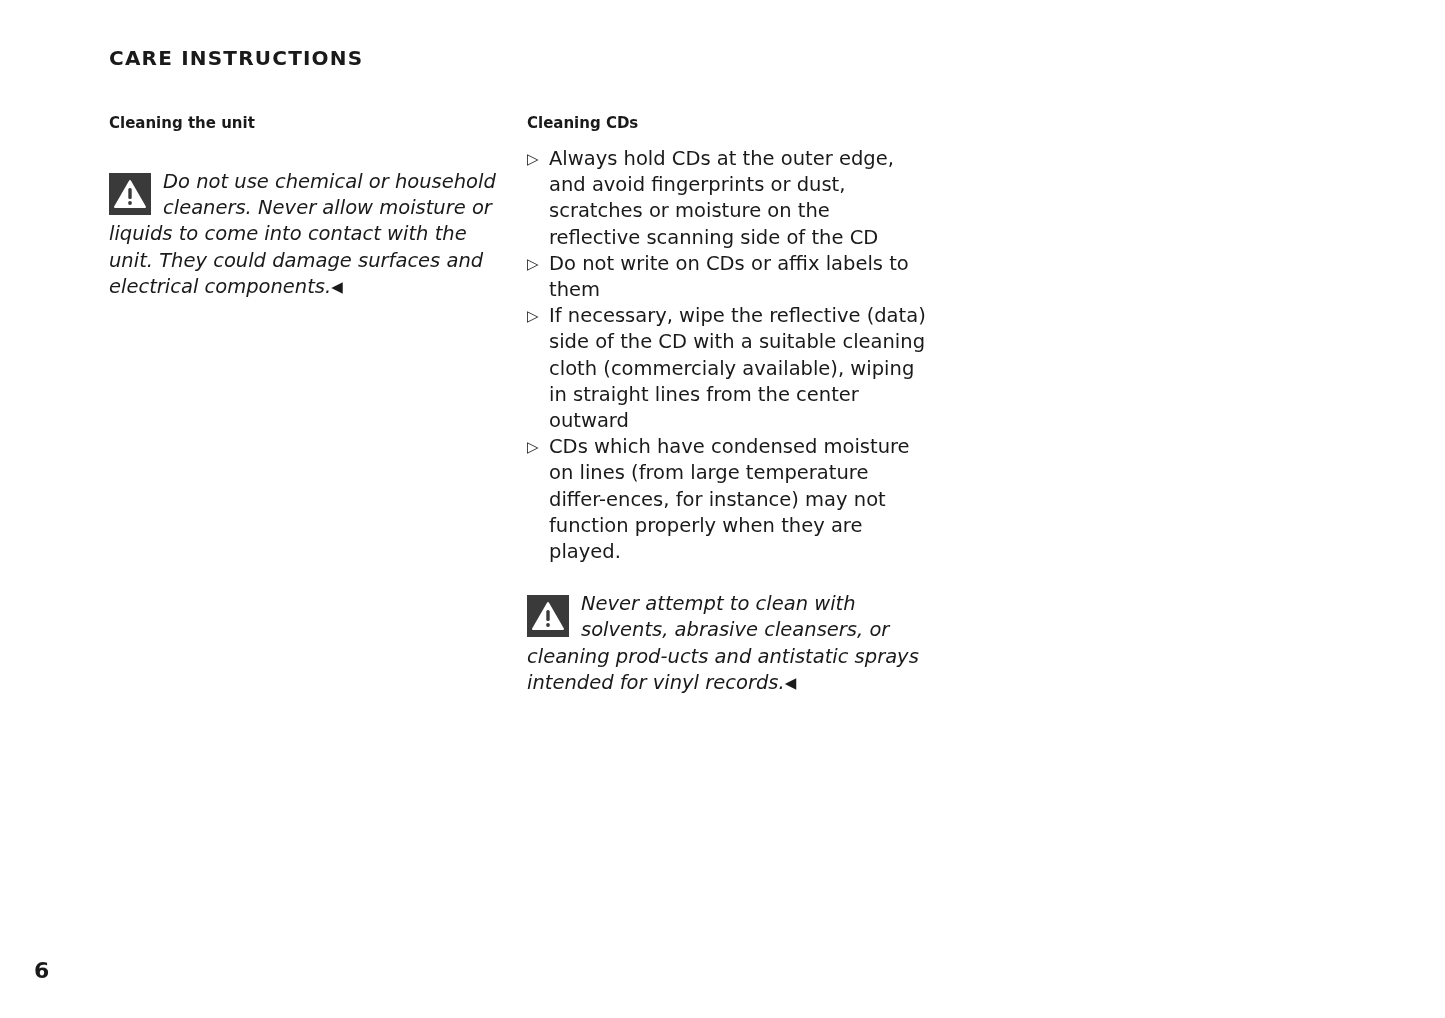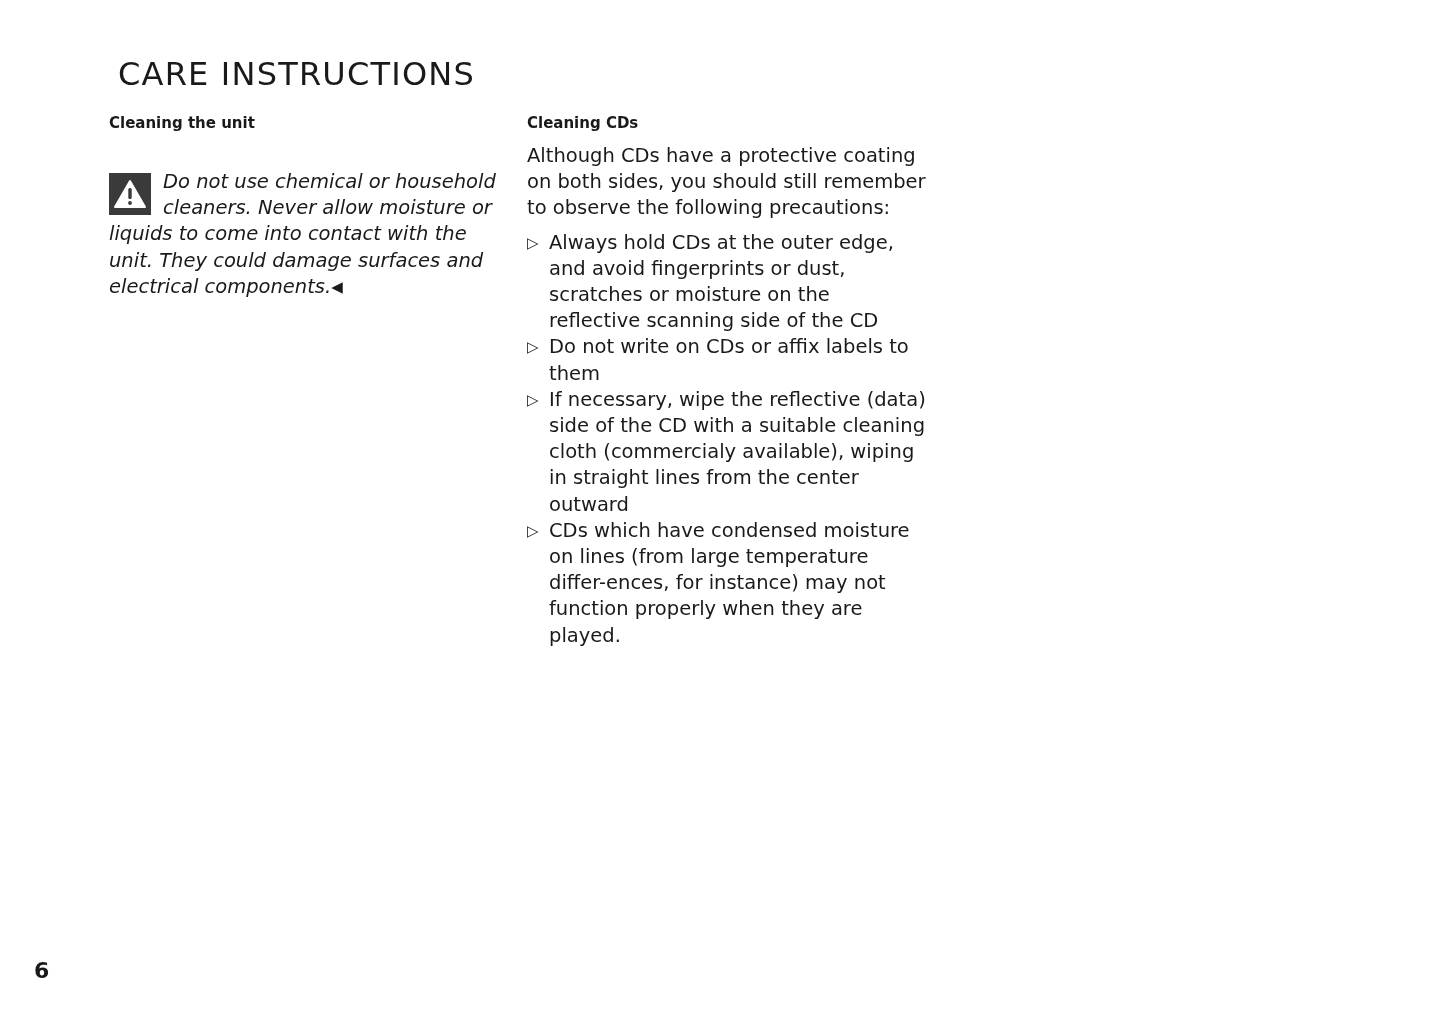--- a/index.html
+++ b/index.html
@@ -3,22 +3,22 @@
   <meta charset="utf-8">
   <style>
     html, body { margin: 0; padding: 0; background: #ffffff; }
     body {
       width: 1445px; height: 1018px; position: relative; overflow: hidden;
       font-family: "DejaVu Sans", "Liberation Sans", sans-serif;
       color: #1a1a1a;
     }
     .page-title {
       position: absolute; left: 109px; top: 46px;
-      font-size: 32px; font-weight: normal; letter-spacing: 1.2px;
-      margin: 9px;
+      font-size: 20px; font-weight: bold; letter-spacing: 1.2px;
+      margin: 0;
     }
     .col { position: absolute; width: 400px; font-size: 19.5px; line-height: 26.2px; }
     .col-left { left: 109px; top: 108px; }
     .col-right { left: 527px; top: 108px; }
     .heading { font-weight: bold; font-size: 15px; margin: 0 0 5px 0; line-height: 30px; }
     .p { margin: 0; }
     .warn { margin: 0; font-style: italic; }
     .warn-icon {
       float: left; width: 42px; height: 42px; margin: 4px 12px 0 0;
       background: #3a3a3a; display: flex; align-items: center; justify-content: center;
@@ -49,35 +49,44 @@
         <rect x="15.3" y="9" width="3.4" height="11" rx="1.5" fill="#3a3a3a"></rect>
         <circle cx="17" cy="24" r="1.9" fill="#3a3a3a"></circle>
       </svg>
     </span>
     <span>Do not use chemical or household cleaners. Never allow moisture or liquids to come into contact with the unit. They could damage surfaces and electrical components.</span><span class="end-mark">◀</span>
   </p>
 </div>
 
 <div class="col col-right">
   <h2 class="heading">Cleaning CDs</h2>
-  <p class="p">Although CDs have a protective coating on both sides, you should still remember to observe the following precautions:</p>
   <ul class="bullets">
     <li>
       <span class="bullet">▷</span>
       <span>Always hold CDs at the outer edge, and avoid fingerprints or dust, scratches or moisture on the reflective scanning side of the CD</span>
     </li>
     <li>
       <span class="bullet">▷</span>
       <span>Do not write on CDs or affix labels to them</span>
     </li>
     <li>
       <span class="bullet">▷</span>
       <span>If necessary, wipe the reflective (data) side of the CD with a suitable cleaning cloth (commercialy available), wiping in straight lines from the center outward</span>
     </li>
     <li>
       <span class="bullet">▷</span>
       <span>CDs which have condensed moisture on lines (from large temperature differ-ences, for instance) may not function properly when they are played.</span>
     </li>
   </ul>
   <div class="gap"></div>
+  <p class="warn">
+    <span class="warn-icon">
+      <svg width="34" height="30" viewBox="0 0 34 30">
+        <path d="M17 2 L32 28 L2 28 Z" fill="#ffffff" stroke="#ffffff" stroke-linejoin="round" stroke-width="2"></path>
+        <rect x="15.3" y="9" width="3.4" height="11" rx="1.5" fill="#3a3a3a"></rect>
+        <circle cx="17" cy="24" r="1.9" fill="#3a3a3a"></circle>
+      </svg>
+    </span>
+    <span>Never attempt to clean with solvents, abrasive cleansers, or cleaning prod-ucts and antistatic sprays intended for vinyl records.</span><span class="end-mark">◀</span>
+  </p>
 </div>
 
 <div class="page-number">6</div>
 
 </body></html>

